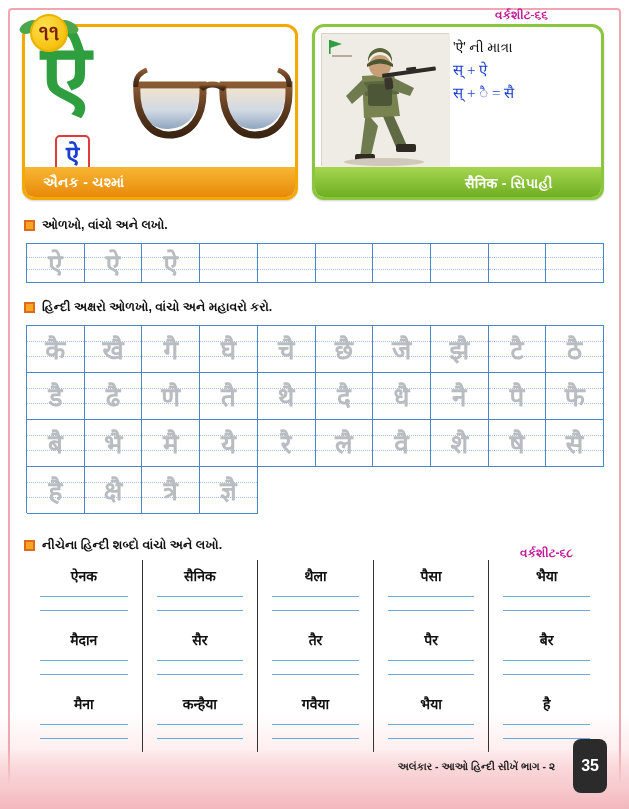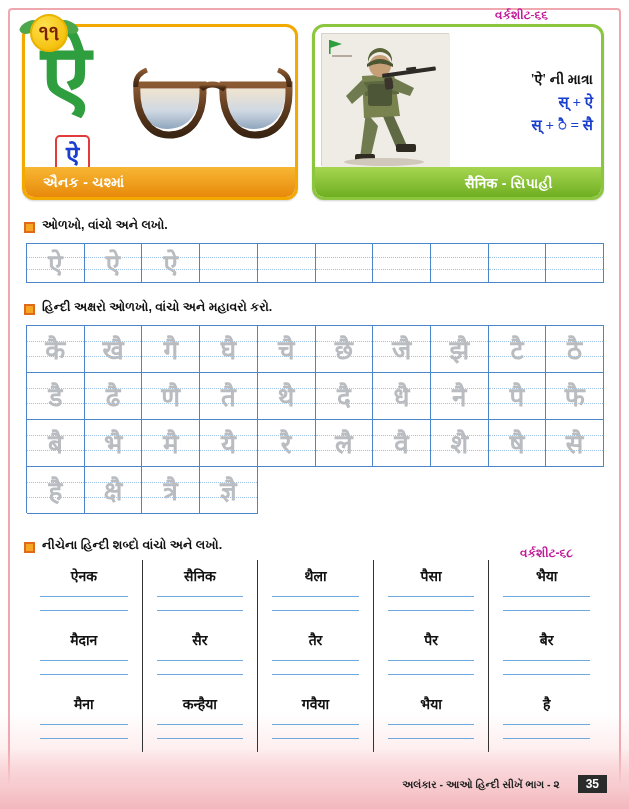--- a/index.html
+++ b/index.html
@@ -122,43 +122,42 @@
   .soldier-bg {
     position: absolute; left: 6px; top: 6px;
     width: 128px; height: 133px;
     background: linear-gradient(to bottom, #f4f4f2 0%, #ebe7e0 60%, #dcd6cc 100%);
     border: 1px solid #d8d3c8;
   }
   .soldier-note {
     position: absolute;
     right: 8px; top: 10px;
     width: 140px;
-    text-align: right;
+    text-align: left;
     color: #1a3fcf;
     font-family: "Liberation Serif", serif;
-    font-weight: bold;
+    font-weight: normal;
     line-height: 1.55;
-    margin-top: 32px;
   }
   .soldier-note .l1 { font-size: 14px; color: #111; }
   .soldier-note .l2, .soldier-note .l3 { font-size: 15px; color: #1a3fcf; }
 
   
   .ws-tag {
     position: absolute;
     color: #c2189a;
     font-size: 12px;
     font-weight: bold;
   }
 
   
   .sec {
     position: absolute;
     display: flex;
-    align-items: flex-end;
+    align-items: center;
     gap: 7px;
   }
   .sec-marker {
     width: 11px; height: 11px;
     border: 2px solid #e06a1b;
     background: #f5a623;
     display: inline-block;
     flex: 0 0 auto;
   }
   .sec-title {
@@ -238,23 +237,23 @@
   
   .footer {
     position: absolute;
     right: 22px; bottom: 16px;
     display: flex; align-items: center; gap: 18px;
     font-size: 10.5px; color: #222; font-weight: bold;
   }
   .page-num {
     background: #2b2b2b;
     color: #fff;
-    border-radius: 0;
-    padding: 2px 8px;
-    font-size: 12px;
+    border-radius: 8px;
+    padding: 18px 8px;
+    font-size: 16px;
   }
   .footer-wave {
     position: absolute;
     left: 0; right: 0; bottom: 0; height: 60px;
     background: linear-gradient(to bottom, rgba(250,214,216,0) 0%, #f7ccd0 60%, #f2b7bd 100%);
     pointer-events: none;
   }
 </style>
 </head>
 <body>

